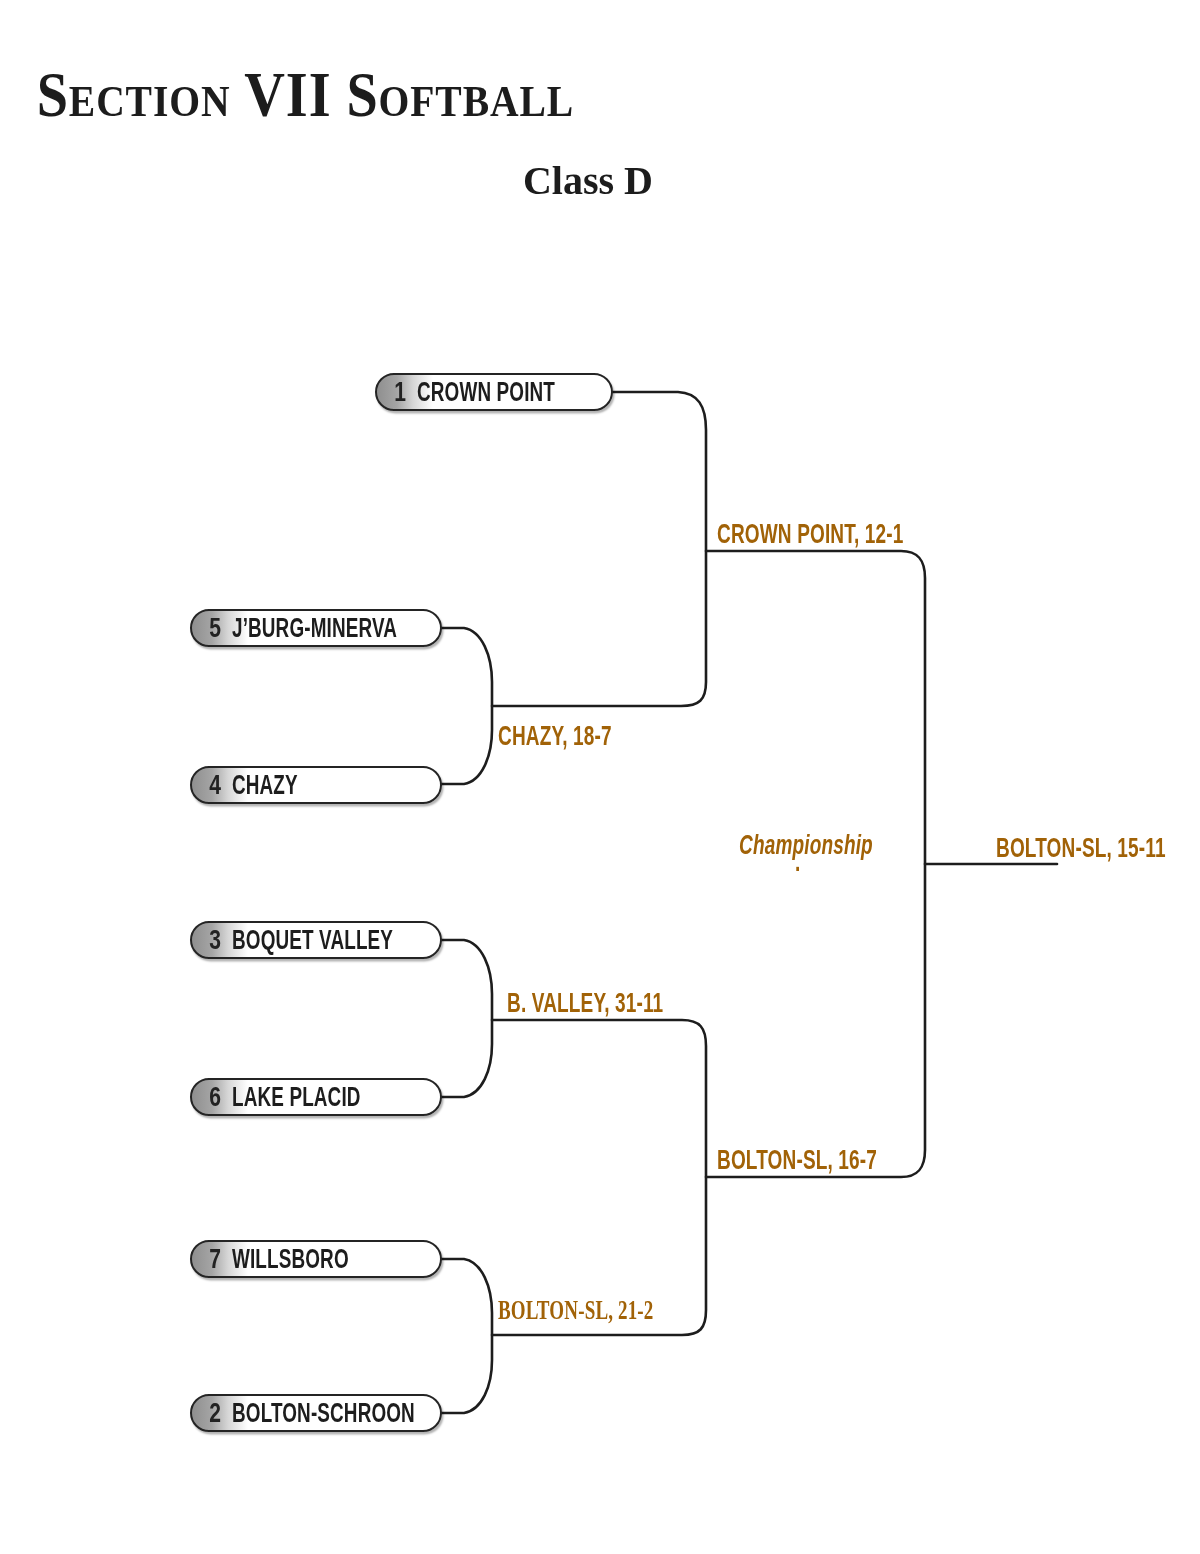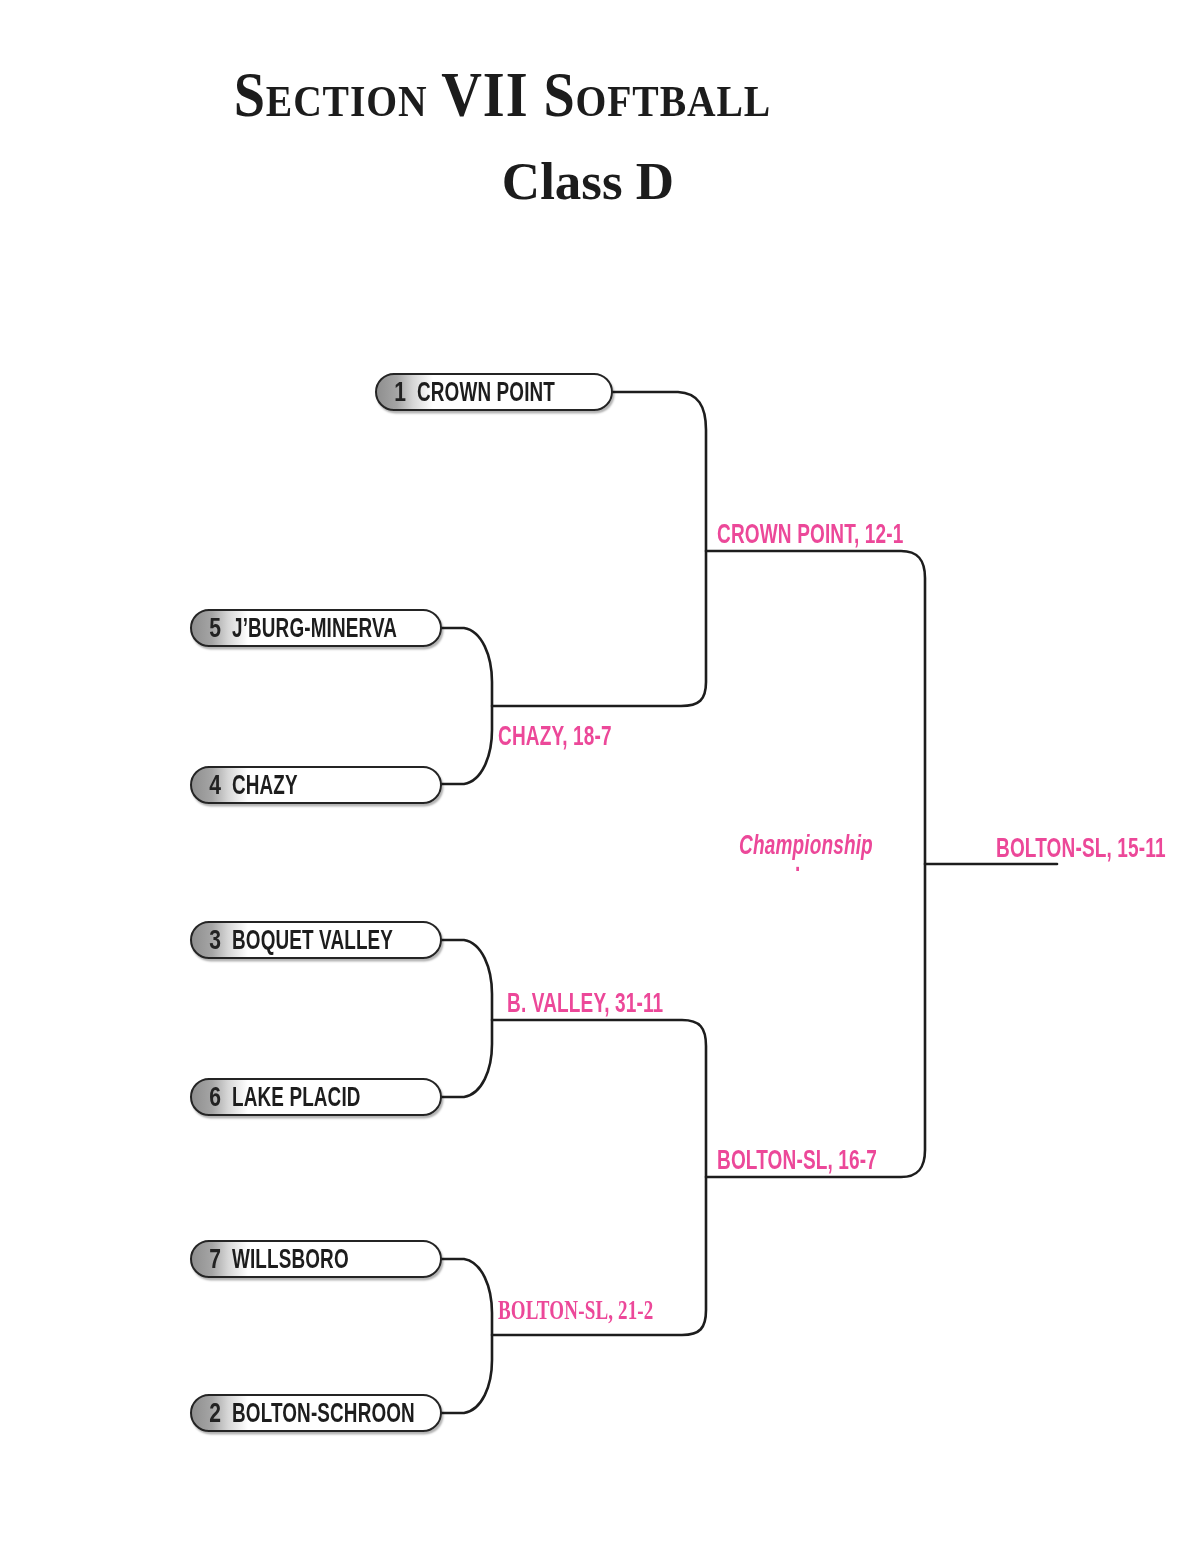--- a/index.html
+++ b/index.html
@@ -5,32 +5,32 @@
   html,body { margin:0; padding:0; background:#ffffff; }
   .page {
     position:relative; width:1200px; height:1554px;
     background:#ffffff; overflow:hidden;
     font-family:"Liberation Sans", sans-serif;
     color:#1d1d1d;
   }
   
   .title {
     position:absolute; top:62px; left:0; width:1004px;
-    text-align:center;
+    text-align:left;
     font-family:"Liberation Serif", serif;
     font-weight:bold; font-size:64px; line-height:66px;
     font-variant:small-caps; letter-spacing:1px;
     color:#1c1c1c; white-space:nowrap;
   }
   .title .squeeze { display:inline-block; transform:scaleX(0.88); transform-origin:50% 50%; }
   .subtitle {
     position:absolute; top:160px; left:0; width:1176px;
     text-align:center;
     font-family:"Liberation Serif", serif;
-    font-weight:bold; font-size:53px; line-height:42px;
+    font-weight:bold; font-size:40px; line-height:42px;
     color:#1c1c1c;
   }
   
   svg.lines { position:absolute; left:0; top:0; }
   svg.lines path { stroke:#1d1d1d; stroke-width:2.6; fill:none; stroke-linecap:round; }
   
   .pill {
     position:absolute; height:38px; box-sizing:border-box;
     border:2.8px solid #242424; border-radius:19px;
     background:linear-gradient(90deg,#8f8f8f 0px,#a5a5a5 20px,#d6d6d6 36px,#ffffff 56px);
@@ -44,21 +44,21 @@
   }
   .pill .name {
     margin-left:40px; font-weight:bold; font-size:27px; color:#1d1d1d;
     white-space:nowrap; display:inline-block;
     transform:scaleX(0.70); transform-origin:0 50%;
     letter-spacing:0.2px;
   }
   
   .score {
     position:absolute; font-weight:bold; font-size:28px; line-height:28px;
-    color:#ec4899; white-space:nowrap;
+    color:#a16207; white-space:nowrap;
   }
   .score .cn { display:inline-block; transform:scaleX(0.68); transform-origin:0 50%; letter-spacing:0.2px; }
 </style>
 </head>
 <body>
 
 <div class="page">
 
   <div class="title"><span class="squeeze">Section VII Softball</span></div>
   <div class="subtitle">Class D</div>

